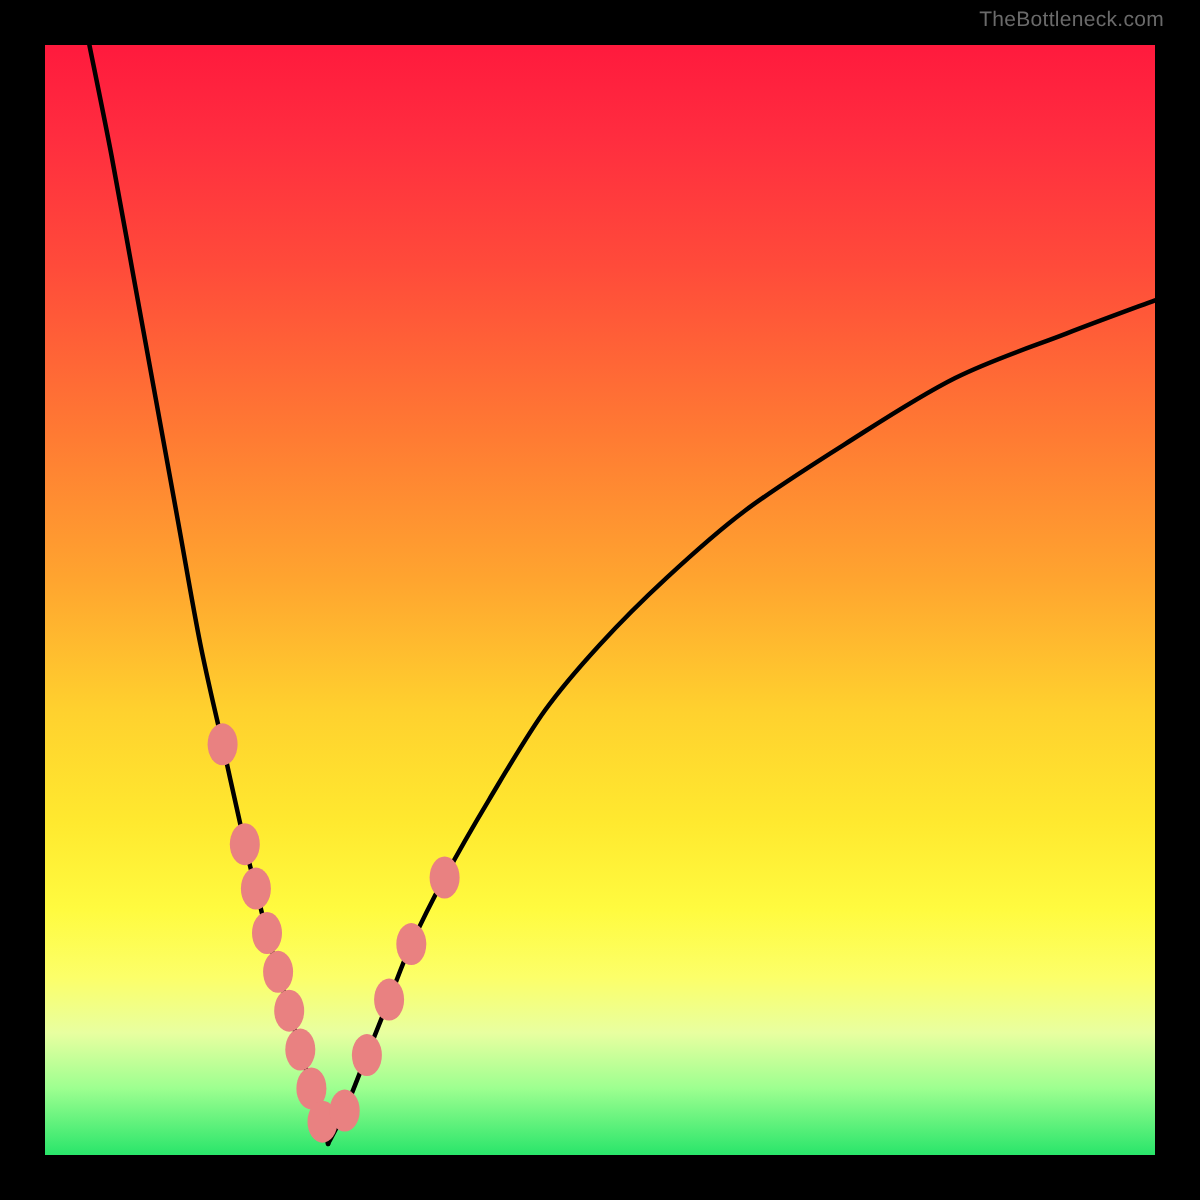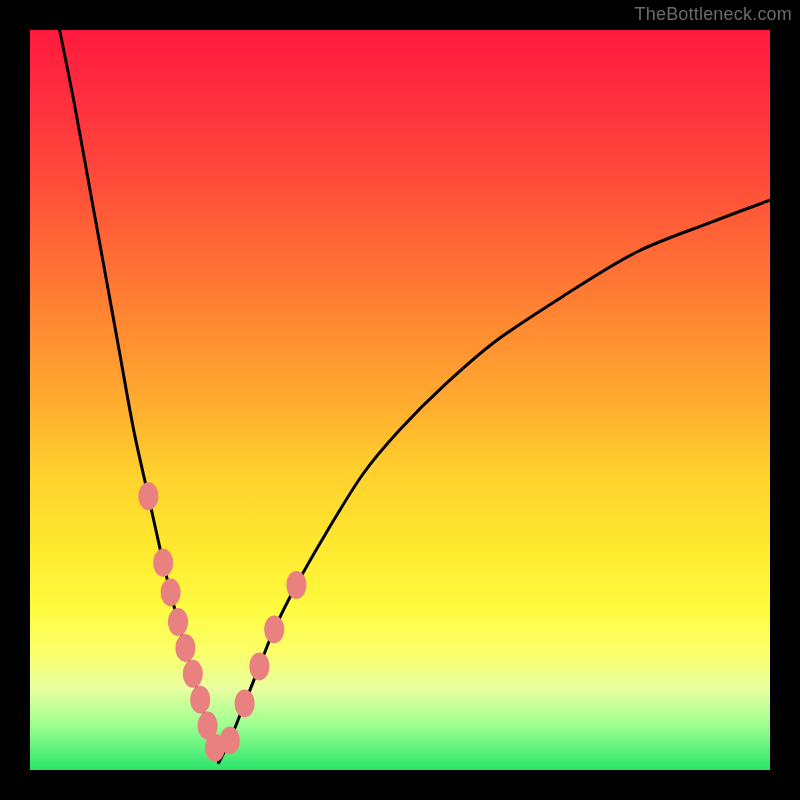--- a/index.html
+++ b/index.html
@@ -36,23 +36,23 @@
       #fffb40 78%,
       #fcff69 84%,
       #e8ffa0 89%,
       #9dff90 94%,
       #29e56a 100%
     );
   }
   .watermark {
     position: absolute;
     top: 4px;
-    right: 8px;
+    right: 24px;
     color: #6a6a6a;
-    font-size: 18px;
+    font-size: 14px;
     font-weight: 500;
     letter-spacing: 0.2px;
     user-select: none;
   }
   svg.curves {
     position: absolute;
     left: 0;
     top: 0;
     width: 740px;
     height: 740px;

